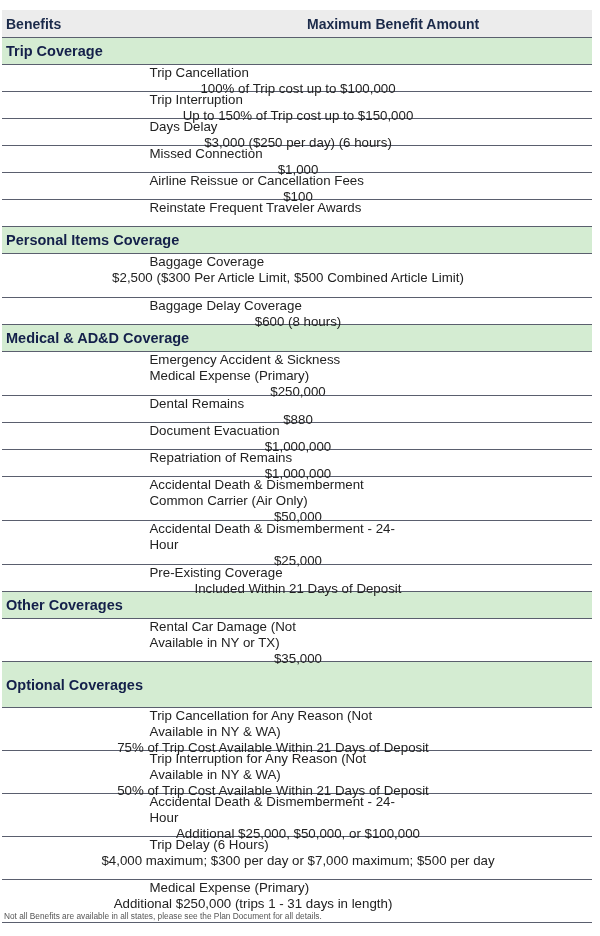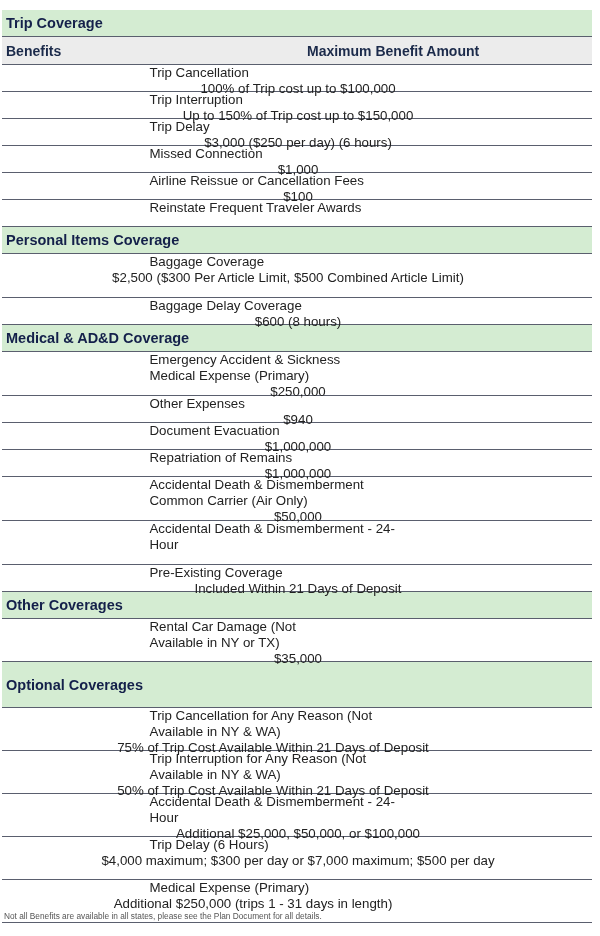--- a/index.html
+++ b/index.html
@@ -14,38 +14,38 @@
   .item { font-size: 13.3px; color: #222; line-height: 16px; flex-direction: column; }
   .h1 { height: 27px; }
   .h2 { height: 44px; }
   .h2b { height: 43px; }
   .footer { position: absolute; left: 4px; top: 911px; font-size: 8.3px; color: #555; }
 </style>
 </head>
 <body>
 
 <div class="table">
-  <div class="row sec">
-      <div class="cell-a">Trip Coverage</div>
-    </div>
-
   <div class="row hdr">
     <div class="cell-a">Benefits</div>
     <div class="cell-b">Maximum Benefit Amount</div>
   </div>
+
+  <div class="row sec">
+      <div class="cell-a">Trip Coverage</div>
+    </div>
   <div class="row item h1">
       <div class="cell-a">Trip Cancellation</div>
       <div class="cell-b">100% of Trip cost up to $100,000</div>
     </div>
   <div class="row item h1">
       <div class="cell-a">Trip Interruption</div>
       <div class="cell-b">Up to 150% of Trip cost up to $150,000</div>
     </div>
   <div class="row item h1">
-      <div class="cell-a">Trip Delay</div>
+      <div class="cell-a">Days Delay</div>
       <div class="cell-b">$3,000 ($250 per day) (6 hours)</div>
     </div>
   <div class="row item h1">
       <div class="cell-a">Missed Connection</div>
       <div class="cell-b">$1,000</div>
     </div>
   <div class="row item h1">
       <div class="cell-a">Airline Reissue or Cancellation Fees</div>
       <div class="cell-b">$100</div>
     </div>
@@ -66,37 +66,38 @@
     </div>
 
   <div class="row sec">
       <div class="cell-a">Medical &amp; AD&amp;D Coverage</div>
     </div>
   <div class="row item h2">
       <div class="cell-a" style="padding-right:70px">Emergency Accident &amp; Sickness Medical Expense (Primary)</div>
       <div class="cell-b">$250,000</div>
     </div>
   <div class="row item h1">
-      <div class="cell-a">Other Expenses</div>
-      <div class="cell-b">$940</div>
+      <div class="cell-a">Dental Remains</div>
+      <div class="cell-b">$880</div>
     </div>
   <div class="row item h1">
       <div class="cell-a">Document Evacuation</div>
       <div class="cell-b">$1,000,000</div>
     </div>
   <div class="row item h1">
       <div class="cell-a">Repatriation of Remains</div>
       <div class="cell-b">$1,000,000</div>
     </div>
   <div class="row item h2">
       <div class="cell-a" style="padding-right:40px">Accidental Death &amp; Dismemberment Common Carrier (Air Only)</div>
       <div class="cell-b">$50,000</div>
     </div>
   <div class="row item h2">
       <div class="cell-a" style="padding-right:30px">Accidental Death &amp; Dismemberment - 24-Hour</div>
+      <div class="cell-b">$25,000</div>
     </div>
   <div class="row item h1">
       <div class="cell-a">Pre-Existing Coverage</div>
       <div class="cell-b">Included Within 21 Days of Deposit</div>
     </div>
 
   <div class="row sec">
       <div class="cell-a">Other Coverages</div>
     </div>
   <div class="row item h2b">

